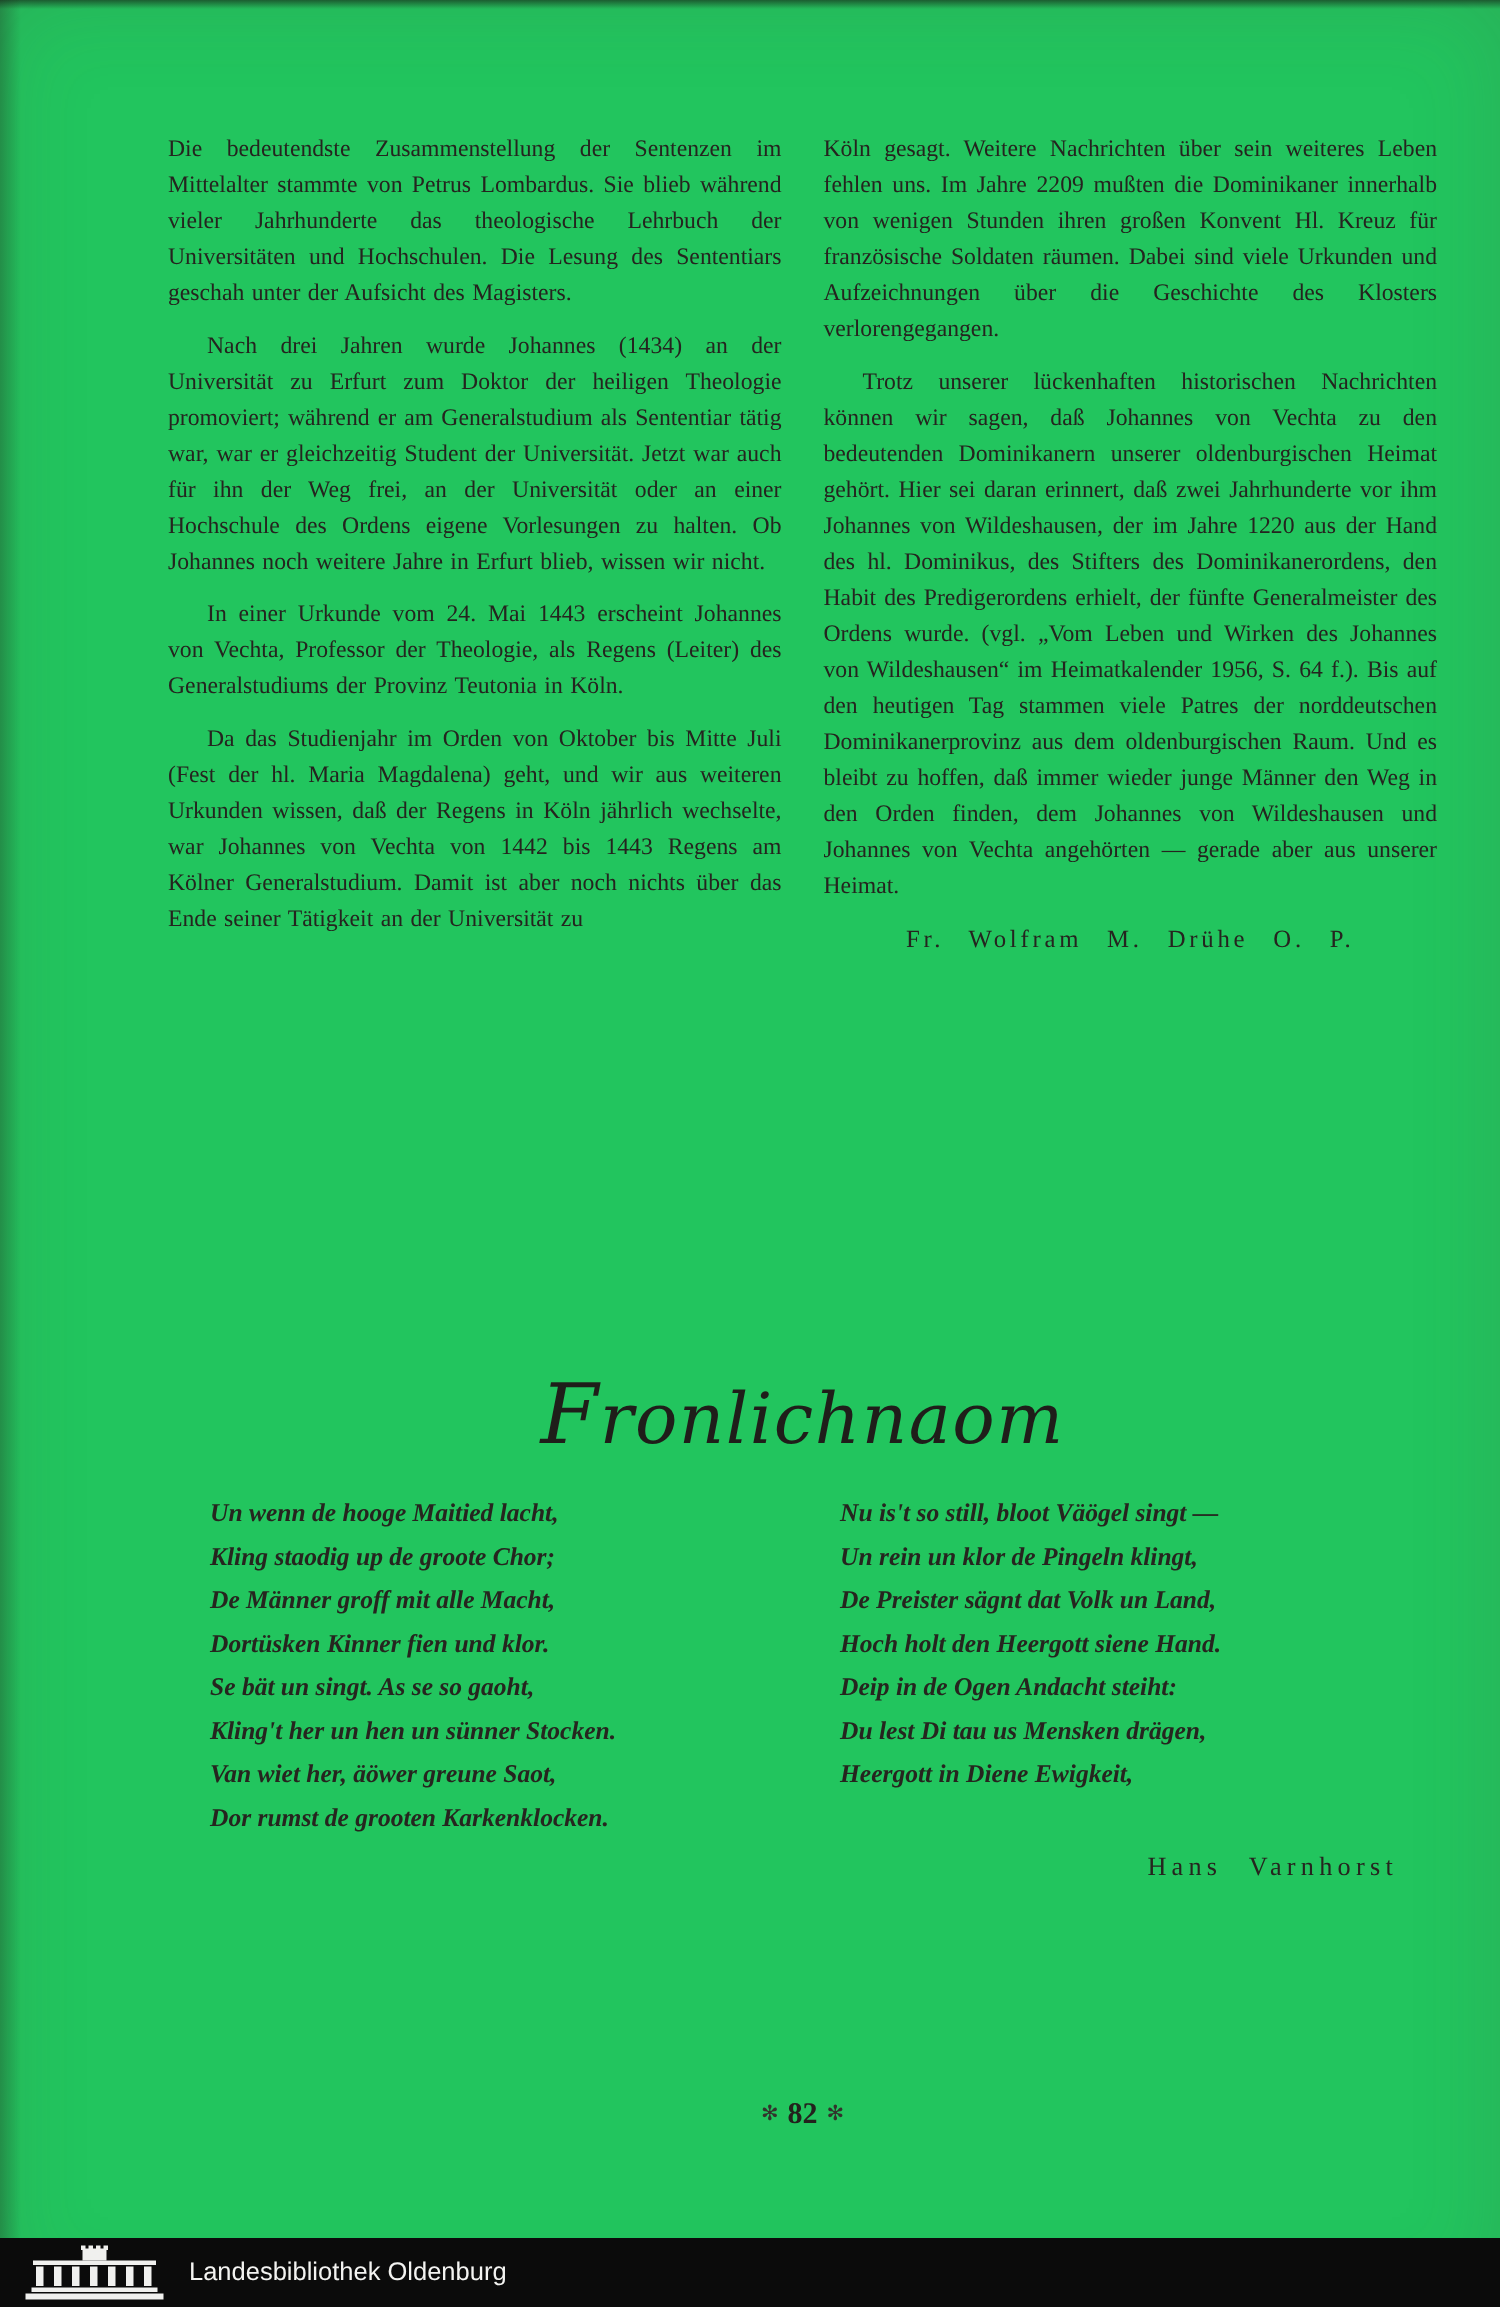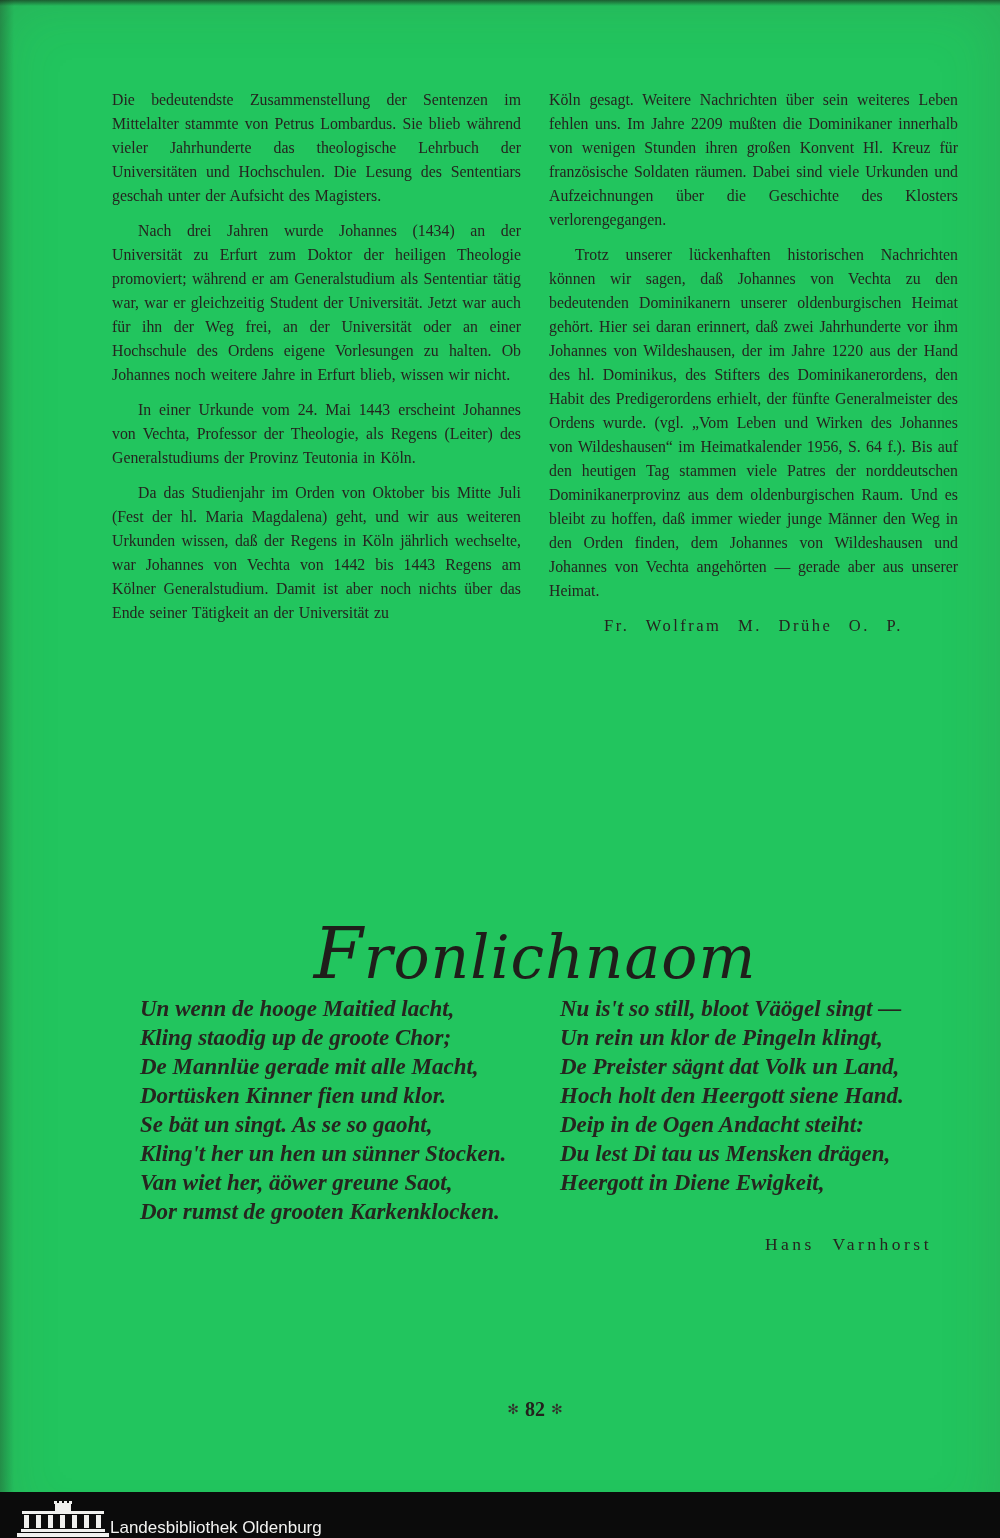--- a/index.html
+++ b/index.html
@@ -41,32 +41,32 @@
     letter-spacing:2.5px;
     word-spacing:10px;
     font-size:16.5px;
     white-space:nowrap;
   }
   .poem-title{
     position:absolute;top:912px;left:112px;width:846px;
     margin:0;text-align:center;
     font-family:"DejaVu Serif","Liberation Serif",serif;
     font-style:italic;font-weight:normal;
-    font-size:60px;letter-spacing:1px;
+    font-size:47px;letter-spacing:1px;
     color:#1f1e1a;
   }
   .poem-title::first-letter{font-size:118%;}
   .poem{
     position:absolute;top:994px;left:140px;width:800px;
     display:flex;gap:40px;
   }
   .poem-col{
     width:400px;
     font-style:italic;font-weight:bold;
-    font-size:23px;line-height:29px;
+    font-size:17px;line-height:29px;
     color:#26251f;
   }
   .poem-line{white-space:nowrap;}
   .poem-author{
     position:absolute;top:1234px;left:580px;width:352px;
     text-align:right;
     font-size:17.5px;
     letter-spacing:3.5px;
     word-spacing:10px;
     color:#26251f;
@@ -79,22 +79,22 @@
   }
   .page-number .orn{
     font-size:14px;font-weight:normal;
     position:relative;top:-2px;
     padding:0 6px;
     color:#33322c;
   }
   .footer{
     position:absolute;left:0;right:0;bottom:0;height:46px;
     background:#0b0b0b;
-    display:flex;align-items:flex-end;
-    padding-left:16px;
+    display:flex;align-items:center;
+    padding-left:16px;gap:16px;
     font-family:"Liberation Sans","DejaVu Sans",sans-serif;
     font-size:17px;color:#f3f3f1;
   }
   .logo{flex:0 0 auto;display:block;}
 </style>
 </head>
 <body>
 
 <div class="scan">
   <div class="edge-top"></div>
@@ -113,21 +113,21 @@
       <p class="signature">Fr. Wolfram M. Drühe O. P.</p>
     </div>
   </main>
 
   <h1 class="poem-title">Fronlichnaom</h1>
 
   <section class="poem">
     <div class="poem-col">
       <div class="poem-line">Un wenn de hooge Maitied lacht,</div>
       <div class="poem-line">Kling staodig up de groote Chor;</div>
-      <div class="poem-line">De Mannlüe gerade mit alle Macht,</div>
+      <div class="poem-line">De Männer groff mit alle Macht,</div>
       <div class="poem-line">Dortüsken Kinner fien und klor.</div>
       <div class="poem-line">Se bät un singt. As se so gaoht,</div>
       <div class="poem-line">Kling't her un hen un sünner Stocken.</div>
       <div class="poem-line">Van wiet her, äöwer greune Saot,</div>
       <div class="poem-line">Dor rumst de grooten Karkenklocken.</div>
     </div>
     <div class="poem-col">
       <div class="poem-line">Nu is't so still, bloot Väögel singt —</div>
       <div class="poem-line">Un rein un klor de Pingeln klingt,</div>
       <div class="poem-line">De Preister sägnt dat Volk un Land,</div>

